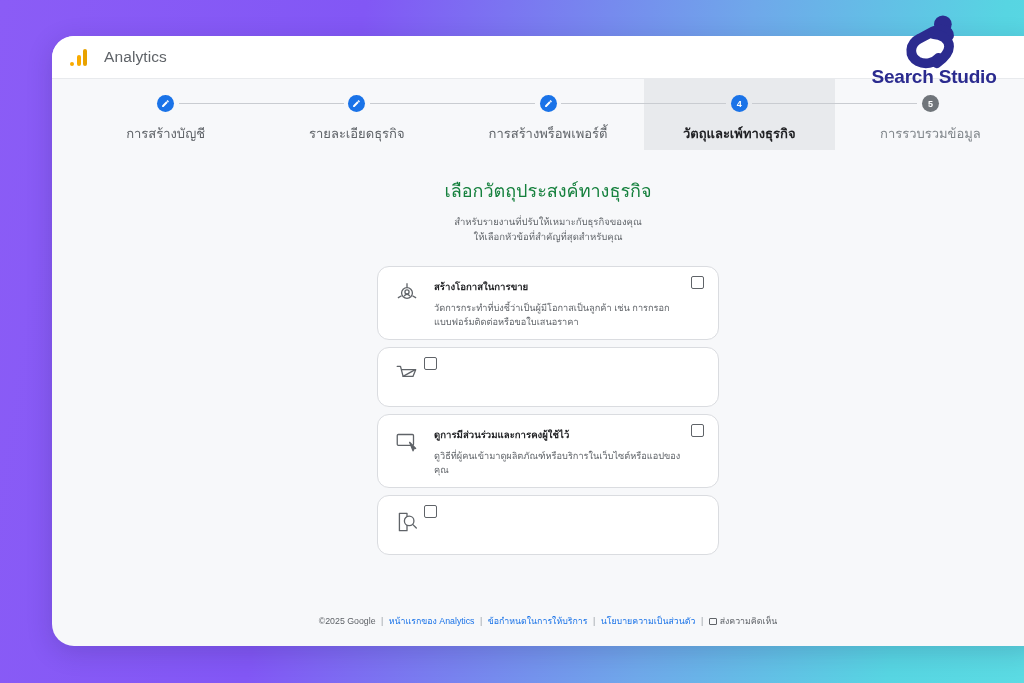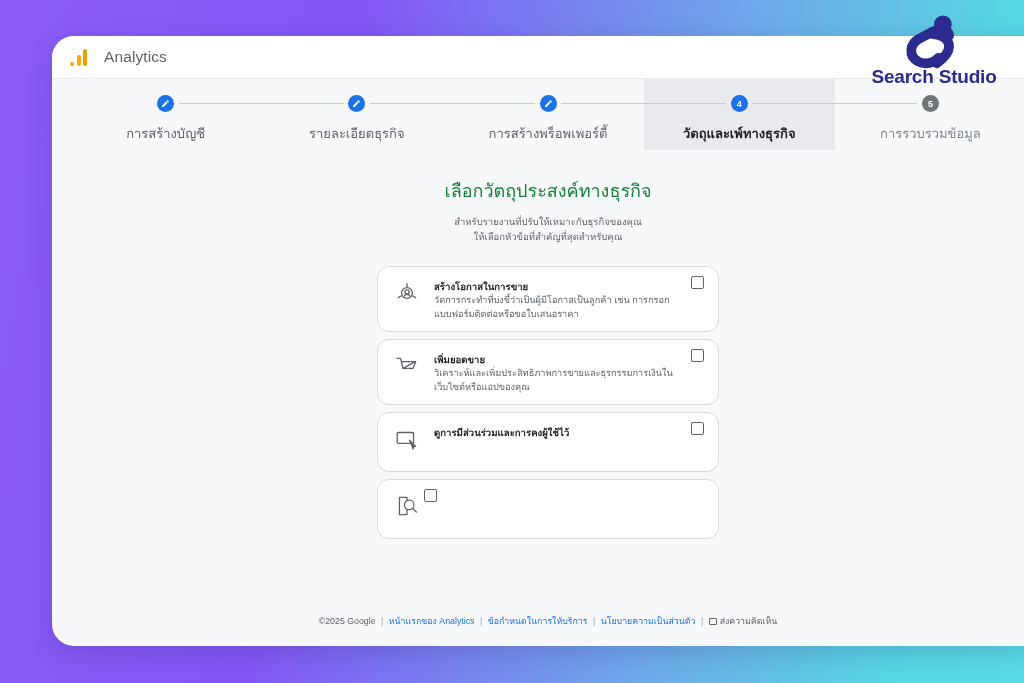--- a/index.html
+++ b/index.html
@@ -137,21 +137,21 @@
   }
   .card-icon svg { width: 26px; height: 26px; display:block; }
   .card-text { flex: 1; padding: 0 8px 0 10px; }
   .card-title {
     font-size: 9.6px;
     font-weight: 700;
     color: #202124;
     line-height: 1.35;
   }
   .card-desc {
-    margin-top: 0;
+    margin-top: 8px;
     font-size: 9.2px;
     color: #5f6368;
     line-height: 1.5;
   }
   .checkbox {
     width: 13px; height: 13px;
     flex: 0 0 13px;
     border: 1.6px solid #5f6368;
     border-radius: 2px;
     background: #fff;
@@ -295,37 +295,34 @@
       <span class="checkbox"></span>
     </div>
 
     <div class="card">
       <span class="card-icon">
         <svg viewBox="0 0 24 24" fill="none" stroke="#5f6368" stroke-width="1.2" stroke-linecap="round" stroke-linejoin="round">
           <path d="M3 5h3l2.4 9.2h9.1L20 8H7"></path>
           <path d="M8.4 14.2 19.6 8"></path>
         </svg>
       </span>
-      <span class="card-text">
-        <span class="card-title">เพิ่มยอดขาย</span>
-        <div class="card-desc">วิเคราะห์และเพิ่มประสิทธิภาพการขายและธุรกรรมการเงินในเว็บไซต์หรือแอปของคุณ</div>
-      </span>
       <span class="checkbox"></span>
     </div>
 
 
     <div class="card">
       <span class="card-icon">
         <svg viewBox="0 0 24 24" fill="none" stroke="#5f6368" stroke-width="1.2" stroke-linejoin="round">
           <rect x="3" y="6" width="15" height="10" rx="1"></rect>
           <path d="M14.4 13.2 20 18.8l-1.8.5-.6 1.8-3.2-7.9z" fill="#5f6368"></path>
         </svg>
       </span>
       <span class="card-text">
         <span class="card-title">ดูการมีส่วนร่วมและการคงผู้ใช้ไว้</span>
+        <div class="card-desc">ดูวิธีที่ผู้คนเข้ามาดูผลิตภัณฑ์หรือบริการในเว็บไซต์หรือแอปของคุณ</div>
       </span>
       <span class="checkbox"></span>
     </div>
 
     <div class="card">
       <span class="card-icon">
         <svg viewBox="0 0 24 24" fill="none" stroke="#5f6368" stroke-width="1.2" stroke-linejoin="round">
           <path d="M5 4h7v16H5z"></path>
           <circle cx="14" cy="11" r="4.4" fill="#fff"></circle>
           <path d="M17.2 14.2 20.6 17.6" stroke-linecap="round"></path>

